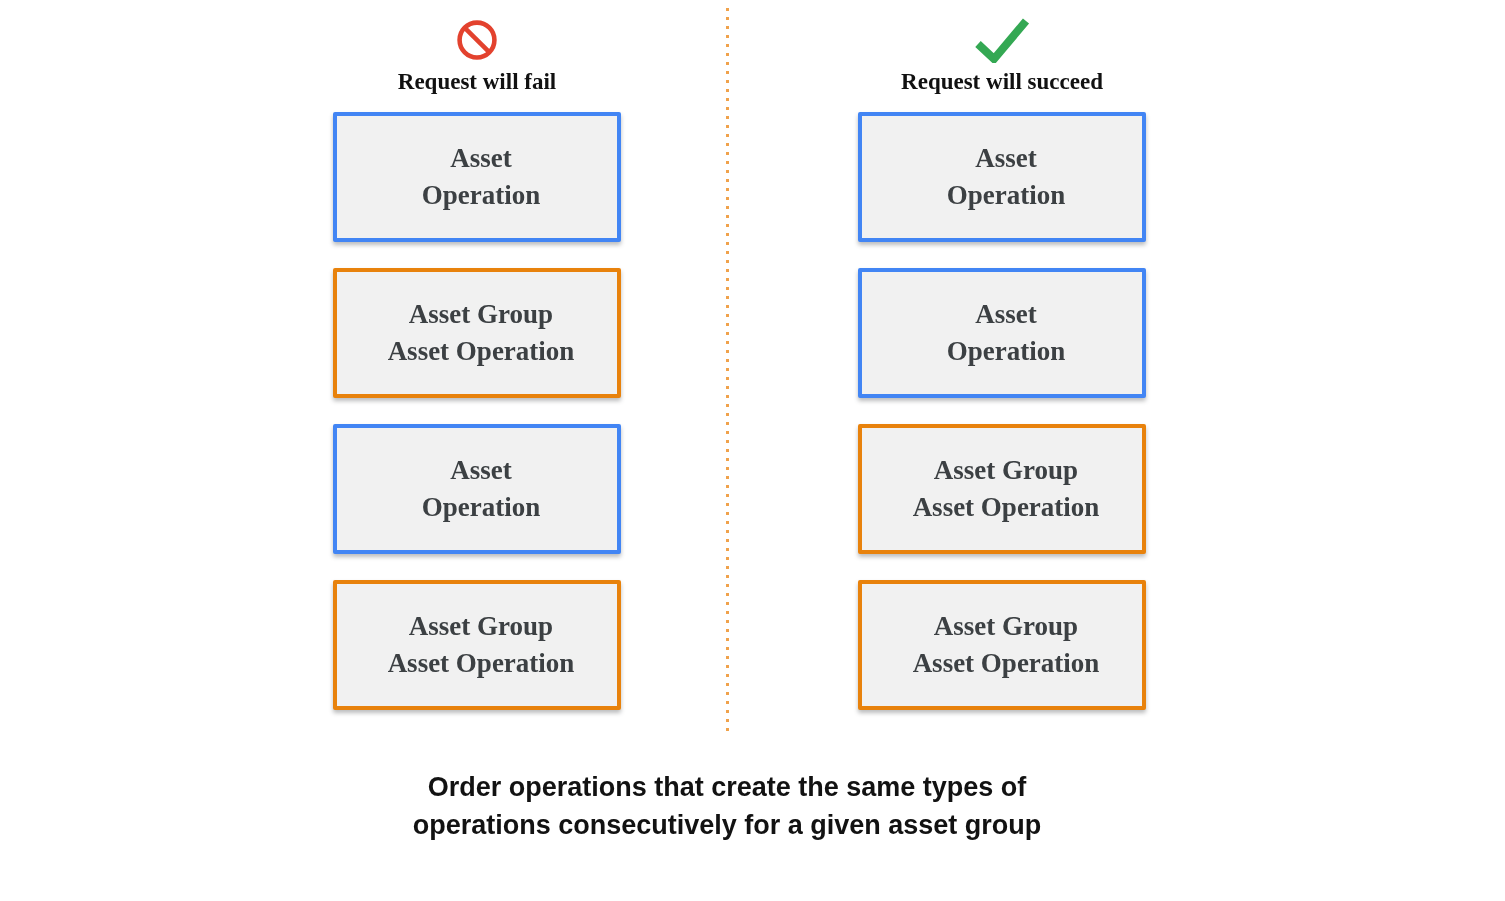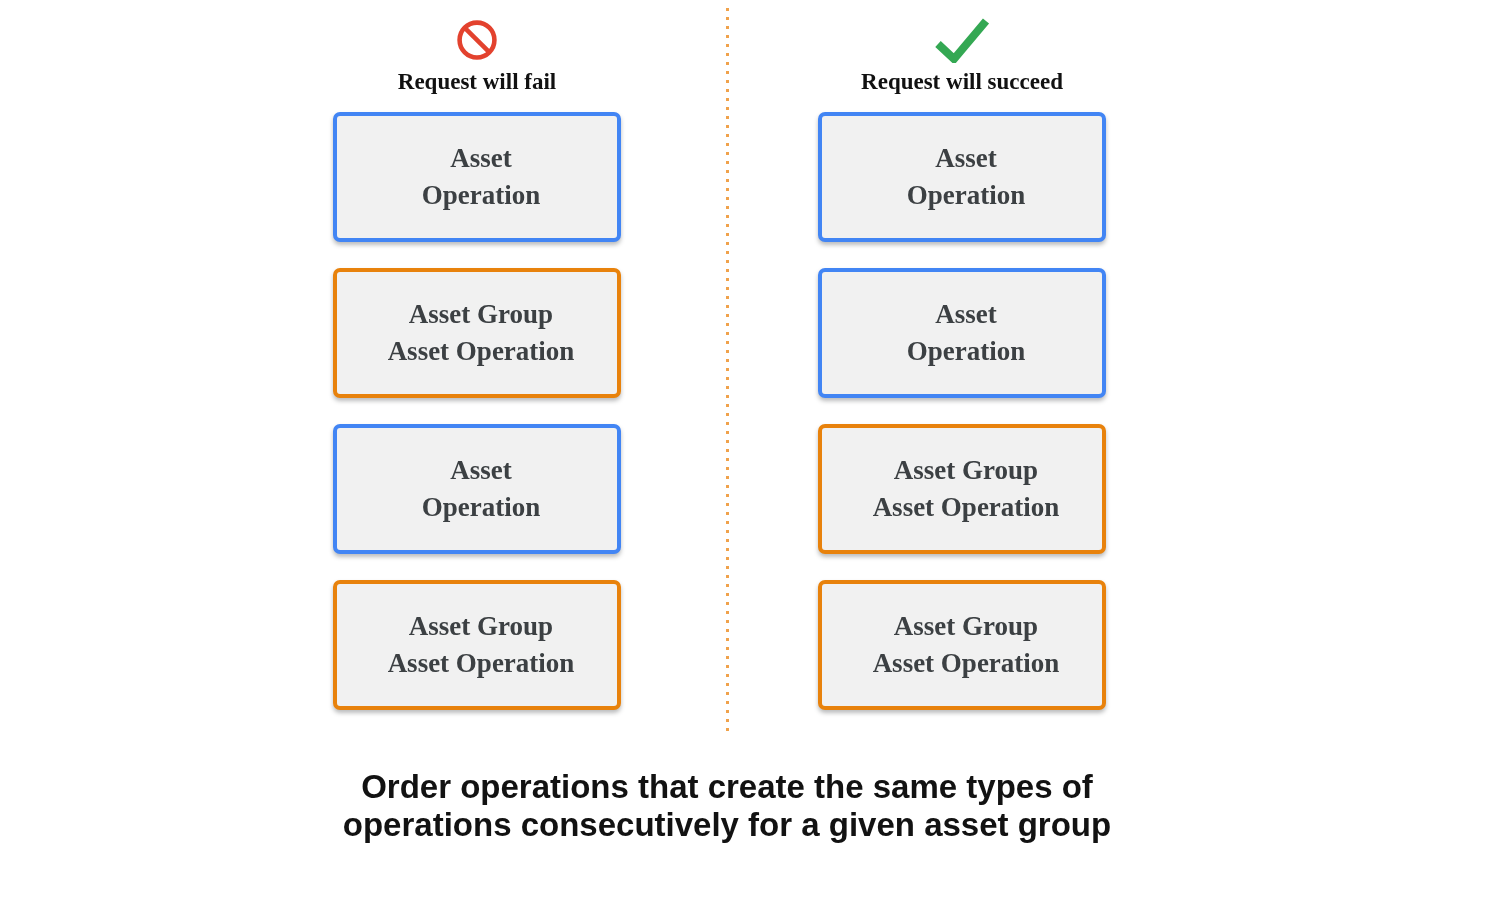--- a/index.html
+++ b/index.html
@@ -15,21 +15,21 @@
   .column {
     position: absolute;
     top: 14px;
     width: 288px;
     display: flex;
     flex-direction: column;
     align-items: center;
     font-family: Liberation Serif, serif;
   }
   .column.fail    { left: 333px; }
-  .column.succeed { left: 818px; }
+  .column.succeed { left: 858px; }
 
   .col-icon {
     height: 52px;
     display: flex;
     align-items: center;
     justify-content: center;
   }
 
   .col-heading {
     font-size: 23px;
@@ -48,21 +48,21 @@
     gap: 26px;
     width: 100%;
   }
 
   .box {
     box-sizing: border-box;
     width: 288px;
     height: 130px;
     background: var(--box-fill, #F1F1F1);
     border: 4px solid #999;
-    border-radius: 7px;
+    border-radius: 2px;
     display: flex;
     align-items: center;
     justify-content: center;
     box-shadow: 0 3px 4px rgba(60, 64, 67, 0.35);
     padding-left: 8px;
   }
   .box.blue   { border-color: var(--blue, #4285F4); }
   .box.orange { border-color: var(--orange, #E8820C); justify-content: center; }
 
   .box-label {
@@ -88,21 +88,21 @@
       transparent 9px
     );
   }
 
   .caption {
     position: absolute;
     top: 768px;
     left: 0;
     width: 1454px;
     text-align: center;
-    font-size: 33px;
+    font-size: 27px;
     font-weight: bold;
     color: #121212;
     line-height: 38px;
   }
   .caption span { display: block; }
 
   .icon-svg { display: block; }
 </style>
 </head>
 <body>

